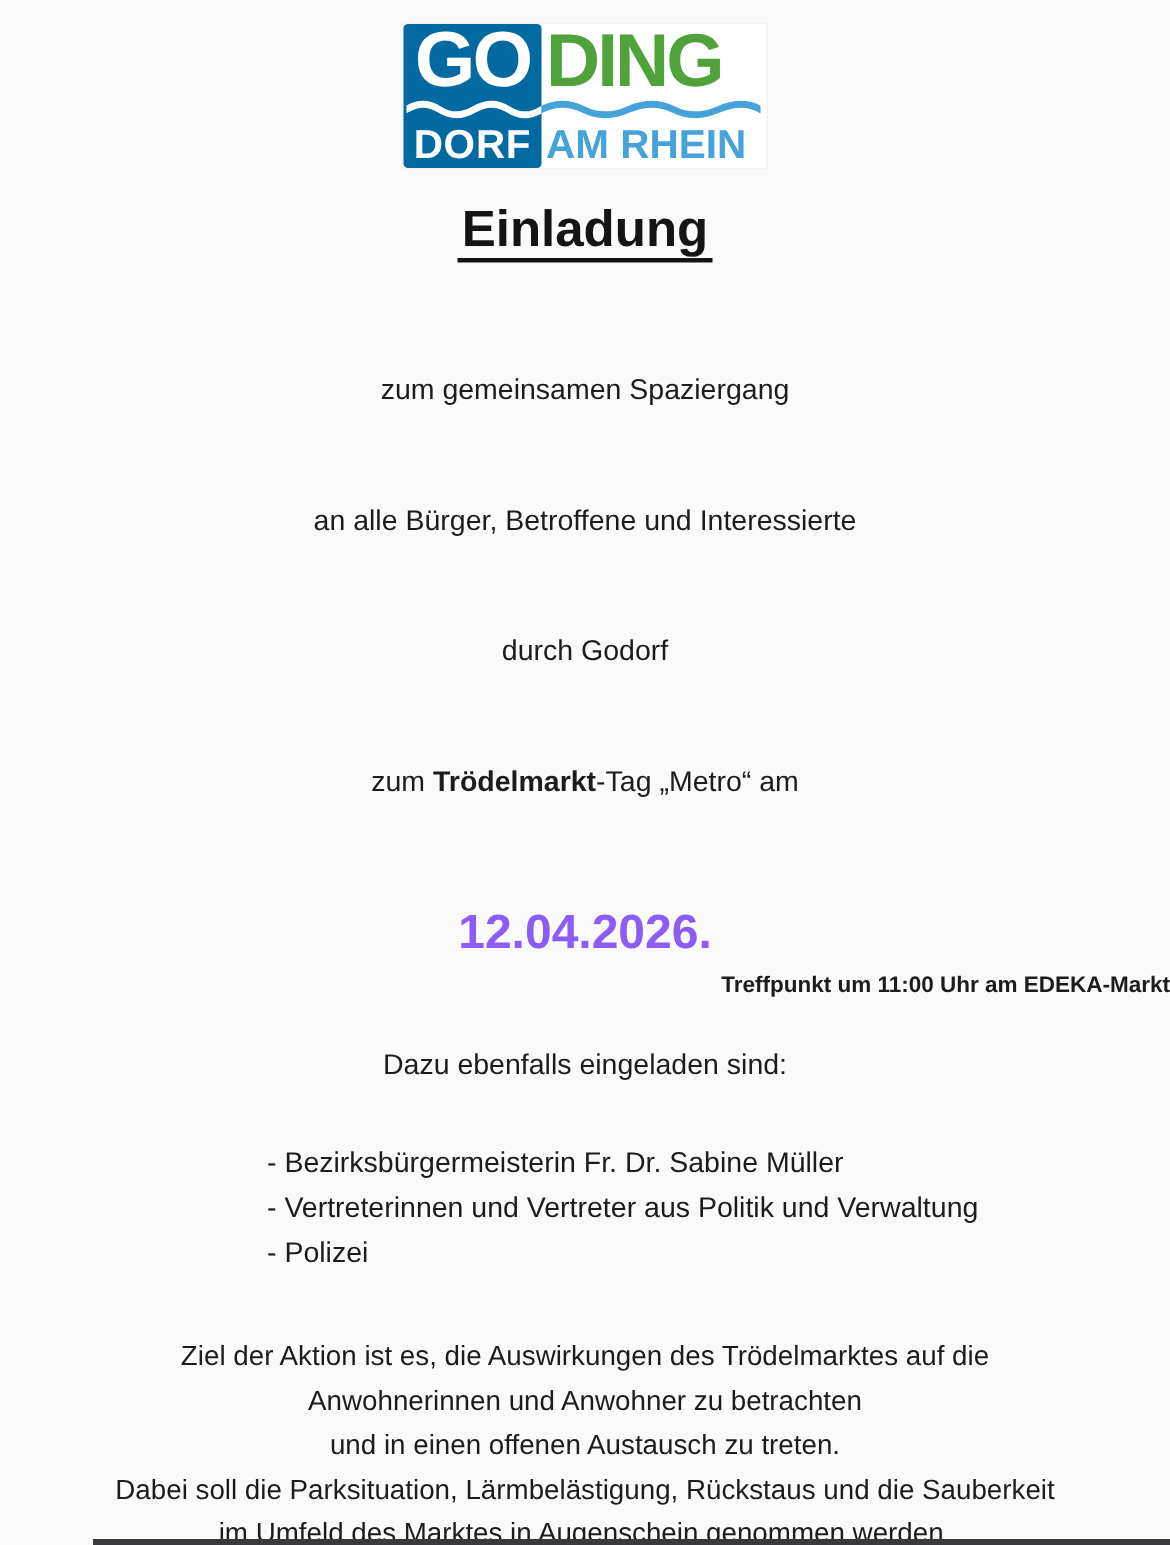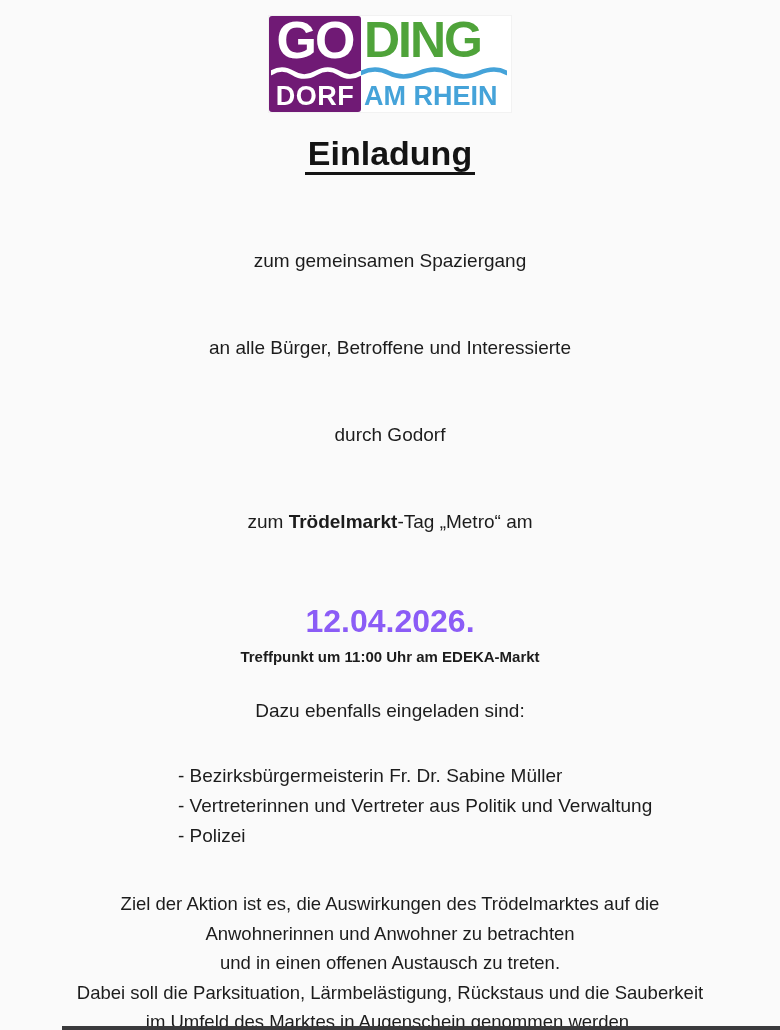--- a/index.html
+++ b/index.html
@@ -20,21 +20,21 @@
   .logo{
     display:flex;
     width:242px;
     margin:16px auto 0 auto;
     background:#ffffff;
     box-shadow:0 0 0 1px rgba(0,0,0,0.03);
   }
   .logo-left{
     width:92px;
     height:96px;
-    background:#701a75;
+    background:#0369a1;
     border-radius:3px;
     position:relative;
     flex:0 0 auto;
   }
   .logo-left .go{
     position:absolute;top:-4px;left:0;right:0;
     text-align:center;
     font-weight:bold;font-size:52px;line-height:56px;
     letter-spacing:-2px;color:#ffffff;
   }
@@ -81,21 +81,21 @@
     white-space:pre-wrap;
   }
   .date{
     margin-top:9px;
     text-align:center;
     font-weight:bold;font-size:32px;line-height:36px;
     color:#8b5cf6;
   }
   .meeting{
     margin-top:9px;
-    text-align:center;
+    text-align:right;
     font-weight:bold;font-size:15px;line-height:18px;
   }
   .invited-heading{
     margin-top:33px;
     text-align:center;
     font-size:19px;line-height:24px;
   }
   .invited-list{
     margin-top:38px;
     padding-left:178px;

